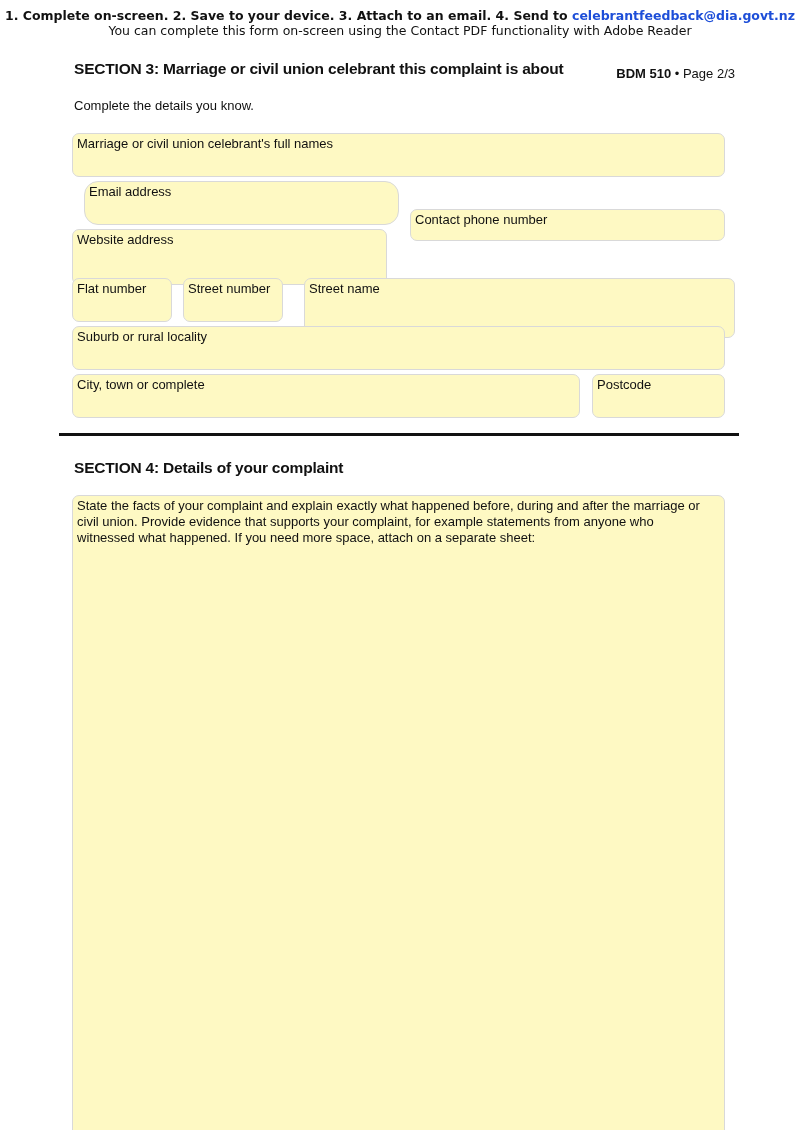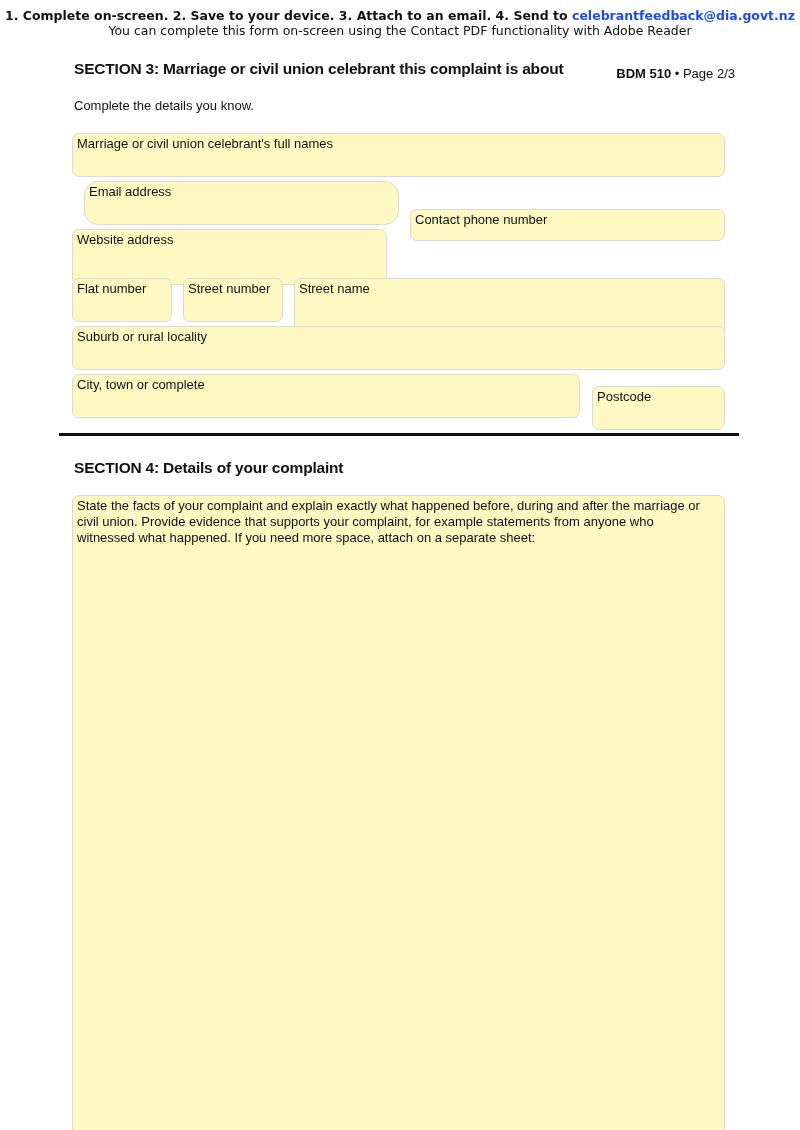--- a/index.html
+++ b/index.html
@@ -55,32 +55,32 @@
 <div class="field" style="left:72px; top:229px; width:315px; height:56px;">
   <span class="lbl">Website address</span>
 </div>
 
 <div class="field" style="left:72px; top:278px; width:100px; height:44px;padding-left:43px;">
   <span class="lbl">Flat number</span>
 </div>
 <div class="field" style="left:183px; top:278px; width:100px; height:44px;">
   <span class="lbl">Street number</span>
 </div>
-<div class="field" style="left:294px; top:278px; width:431px; height:60px;">
+<div class="field" style="left:304px; top:278px; width:431px; height:60px;">
   <span class="lbl">Street name</span>
 </div>
 
 <div class="field" style="left:72px; top:326px; width:653px; height:44px;">
   <span class="lbl">Suburb or rural locality</span>
 </div>
 
 <div class="field" style="left:72px; top:374px; width:508px; height:44px;">
   <span class="lbl">City, town or complete</span>
 </div>
-<div class="field" style="left:592px; top:386px; width:133px; height:44px;">
+<div class="field" style="left:592px; top:374px; width:133px; height:44px;">
   <span class="lbl">Postcode</span>
 </div>
 
 <div class="rule"></div>
 
 <div class="section-title" style="top:459px;">SECTION 4: Details of your complaint</div>
 
 <div class="field big" style="left:72px; top:495px; width:653px; height:652px;">
   <span class="lbl">State the facts of your complaint and explain exactly what happened before, during and after the marriage or civil union. Provide evidence that supports your complaint, for example statements from anyone who witnessed what happened. If you need more space, attach on a separate sheet:</span>
 </div>

